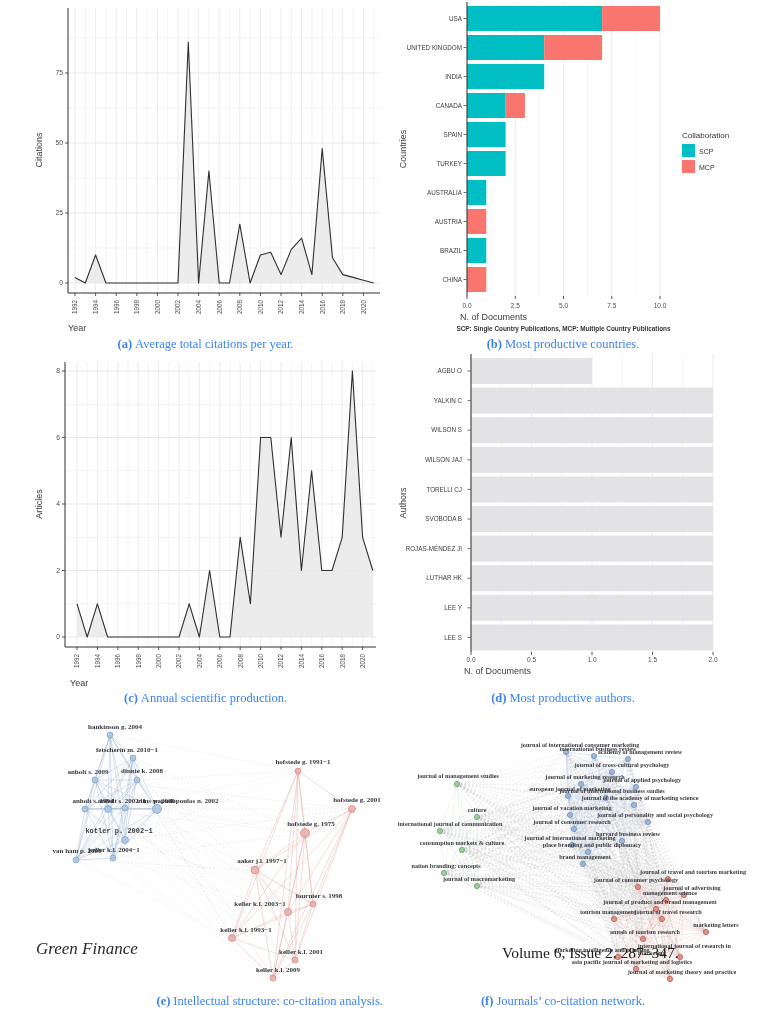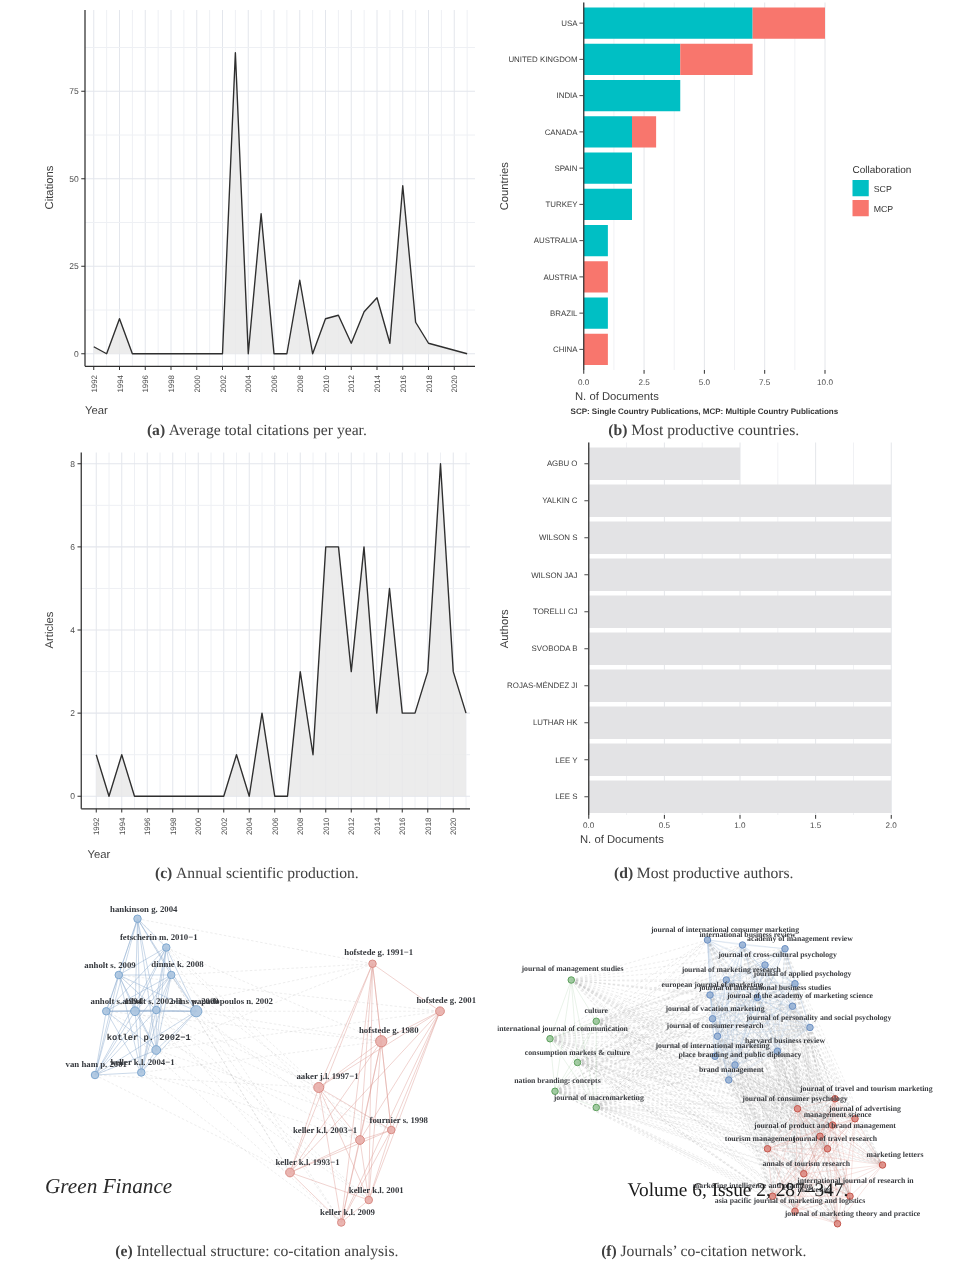--- a/index.html
+++ b/index.html
@@ -1,20 +1,20 @@
 <!DOCTYPE html>
 <html><head>
 <meta charset="utf-8">
 <style>
   html,body{margin:0;padding:0;background:#fff;}
   body{width:768px;height:1017px;position:relative;overflow:hidden;
        font-family:"Liberation Sans",sans-serif;}
   .fig{position:absolute;}
   .fig svg{display:block;overflow:visible;}
-  .caption{position:absolute;font:12.5px "Liberation Serif",serif;color:#404040;
+  .caption{position:absolute;font:12.5px "Liberation Serif",serif;color:#3b82f6;
            text-align:center;white-space:nowrap;}
   .caption b{font-weight:700;margin-right:3px;}
   .network{position:absolute;}
   #net-f{overflow:hidden;}
   .network svg{position:absolute;left:0;top:0;}
   .nlabel{position:absolute;transform:translate(-50%,-50%);
           font:bold 6.2px "Liberation Serif",serif;color:#3a3c40;
           white-space:nowrap;text-align:left;line-height:1.05;}
   .nlabel.big{font-size:7px;color:#35383d;}
   #journal-name{position:absolute;left:36px;top:939px;
@@ -478,21 +478,21 @@
     <div class="nlabel big" style="left: 112px; top: 60px;">dinnie k. 2008</div>
     <div class="nlabel big" style="left: 63px; top: 90px;">anholt s. 1994</div>
     <div class="nlabel big" style="left: 92px; top: 90px;">anholt s. 2002−1</div>
     <div class="nlabel big" style="left: 126px; top: 90px;">olins w. 2000</div>
     <div class="nlabel big" style="left: 156px; top: 90px;">papadopoulos n. 2002</div>
     <div class="nlabel big" style="left: 89px; top: 120px; font-family: Liberation Mono, monospace;">kotler p. 2002−1</div>
     <div class="nlabel big" style="left: 47px; top: 140px;">van ham p. 2001</div>
     <div class="nlabel big" style="left: 84px; top: 139px;">keller k.l. 2004−1</div>
     <div class="nlabel big" style="left: 273px; top: 51px;">hofstede g. 1991−1</div>
     <div class="nlabel big" style="left: 327px; top: 89px;">hofstede g. 2001</div>
-    <div class="nlabel big" style="left: 281px; top: 113px;">hofstede g. 1980</div>
+    <div class="nlabel big" style="left: 281px; top: 113px;">hofstede g. 1975</div>
     <div class="nlabel big" style="left: 232px; top: 150px;">aaker j.l. 1997−1</div>
     <div class="nlabel big" style="left: 289px; top: 185px;">fournier s. 1998</div>
     <div class="nlabel big" style="left: 230px; top: 193px;">keller k.l. 2003−1</div>
     <div class="nlabel big" style="left: 216px; top: 219px;">keller k.l. 1993−1</div>
     <div class="nlabel big" style="left: 271px; top: 241px;">keller k.l. 2001</div>
     <div class="nlabel big" style="left: 248px; top: 259px;">keller k.l. 2009</div>
   </div>
 
 <div class="network" id="net-f" style="left:398px;top:728px;width:370px;height:262px;">
     <svg width="370" height="262">
@@ -1169,21 +1169,21 @@
 </div>
 <div class="caption" style="left:398px;top:337px;width:330px;">
   <b>(b)</b><span>Most productive countries.</span>
 </div>
 <div class="caption" style="left:28px;top:691px;width:355px;">
   <b>(c)</b><span>Annual scientific production.</span>
 </div>
 <div class="caption" style="left:398px;top:691px;width:330px;">
   <b>(d)</b><span>Most productive authors.</span>
 </div>
-<div class="caption" style="left:28px;top:994px;width:355px;">
+<div class="caption" style="left:28px;top:994px;width:355px;text-align:right;">
   <b>(e)</b><span>Intellectual structure: co-citation analysis.</span>
 </div>
 <div class="caption" style="left:398px;top:994px;width:330px;">
   <b>(f)</b><span>Journals’ co-citation network.</span>
 </div>
 
 <div id="journal-name">Green Finance</div>
 <div id="footer-citation">Volume 6, Issue 2, 287–347.</div>
 
 </body></html>

